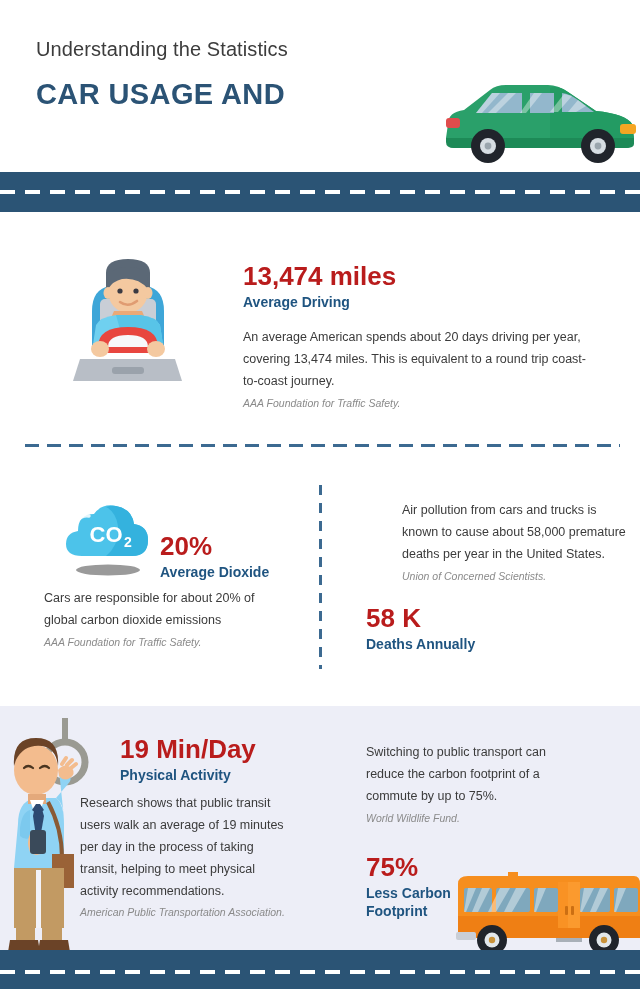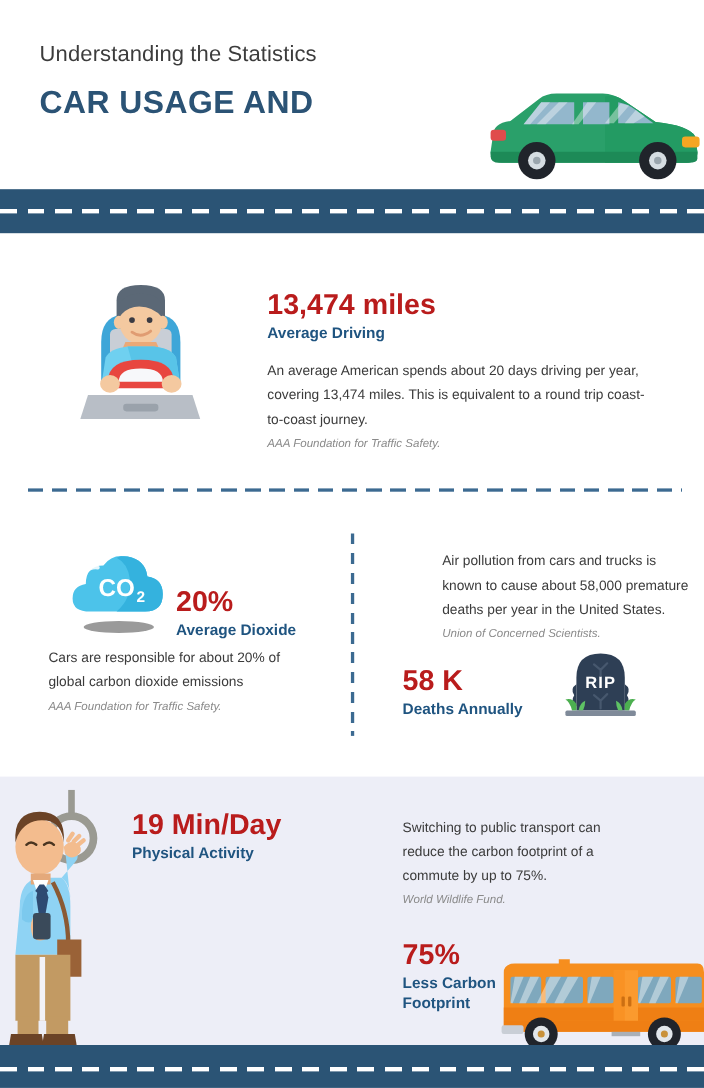--- a/index.html
+++ b/index.html
@@ -182,36 +182,20 @@
   <div class="block" id="blk-air">
     <div class="body-text">Air pollution from cars and trucks is known to cause about 58,000 premature deaths per year in the United States.</div>
     <div class="source">Union of Concerned Scientists.</div>
   </div>
 
   <div class="block" id="blk-deaths">
     <div class="stat-num">58 K</div>
     <div class="stat-label">Deaths Annually</div>
   </div>
 
-  <div class="illo" id="illo-rip">
-    <svg viewBox="0 0 72 62" width="72" height="62">
-      <path d="M22 8 Q16 26 10 34 Q18 42 12 56 L60 56 Q54 42 62 34 Q56 26 50 8 Q36 -2 22 8 Z" fill="#2e3f55" opacity="0"></path>
-      <path d="M36 2 Q14 2 14 24 L14 54 L58 54 L58 24 Q58 2 36 2 Z" fill="#2e3f55"></path>
-      <path d="M14 30 Q8 34 12 40 Q8 46 14 50 L14 30 Z" fill="#2e3f55"></path>
-      <path d="M58 30 Q64 34 60 40 Q64 46 58 50 L58 30 Z" fill="#2e3f55"></path>
-      <text x="36" y="33" font-family="Liberation Sans, sans-serif" font-size="15" font-weight="bold" fill="#ffffff" text-anchor="middle" letter-spacing="1">RIP</text>
-      <path d="M30 12 L36 17 M36 17 L42 11 M36 17 L36 22" stroke="#47586e" stroke-width="2" fill="none" stroke-linecap="round"></path>
-      <path d="M30 40 L36 45 M36 45 L42 39 M36 45 L36 52" stroke="#47586e" stroke-width="2" fill="none" stroke-linecap="round"></path>
-      <path d="M10 54 Q8 46 4 44 Q10 42 14 48 L14 54 Z" fill="#4caf50"></path>
-      <path d="M16 54 Q17 47 22 45 Q22 50 20 54 Z" fill="#5ec264"></path>
-      <path d="M62 54 Q64 46 68 44 Q62 42 58 48 L58 54 Z" fill="#4caf50"></path>
-      <path d="M56 54 Q55 47 50 45 Q50 50 52 54 Z" fill="#5ec264"></path>
-      <rect x="4" y="54" width="64" height="5" rx="1.5" fill="#7f8a99"></rect>
-    </svg>
-  </div>
 
   <div class="section-lav"></div>
 
   <div class="illo" id="illo-commuter">
     <svg viewBox="0 0 100 240" width="100" height="240">
       <rect x="62" y="0" width="6" height="26" fill="#9a9a92"></rect>
       <circle cx="65" cy="44" r="20" fill="none" stroke="#9a9a92" stroke-width="7"></circle>
       <path d="M18 106 Q18 84 34 80 L56 80 Q64 86 64 106 L64 150 L14 150 Z" fill="#8fd3f4"></path>
       <path d="M56 80 Q64 86 64 100 L60 62 Q58 52 64 50 L70 56 Q72 62 68 66 Z" fill="#8fd3f4"></path>
       <path d="M58 52 Q64 44 72 50 Q76 56 70 60 Q64 64 59 58 Z" fill="#f3bc8e"></path>
@@ -236,20 +220,24 @@
       <path d="M10 222 L38 222 L40 234 L8 234 Z" fill="#6b4327"></path>
       <path d="M40 222 L68 222 L70 234 L38 234 Z" fill="#6b4327"></path>
     </svg>
   </div>
 
   <div class="block" id="blk-activity">
     <div class="stat-num">19 Min/Day</div>
     <div class="stat-label">Physical Activity</div>
   </div>
 
+  <div class="block" id="blk-activity-text">
+    <div class="body-text">Research shows that public transit users walk an average of 19 minutes per day in the process of taking transit, helping to meet physical activity recommendations.</div>
+    <div class="source">American Public Transportation Association.</div>
+  </div>
 
   <div class="block" id="blk-transit">
     <div class="body-text">Switching to public transport can reduce the carbon footprint of a commute by up to 75%.</div>
     <div class="source">World Wildlife Fund.</div>
   </div>
 
   <div class="block" id="blk-footprint">
     <div class="stat-num">75%</div>
     <div class="stat-label">Less Carbon</div>
     <div class="stat-label" style="margin-top:0">Footprint</div>

